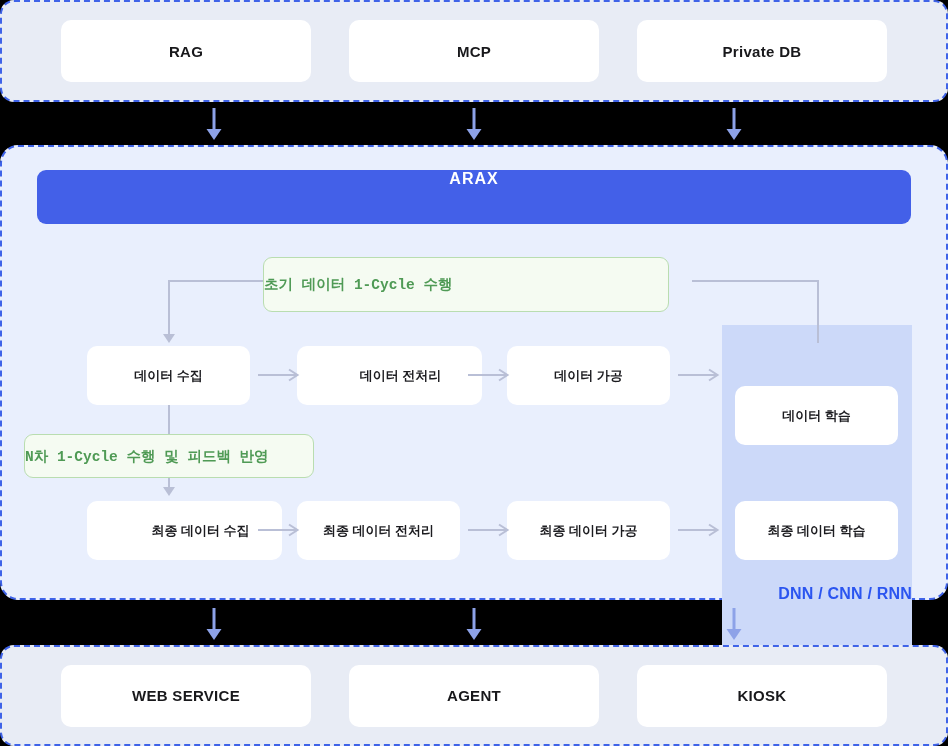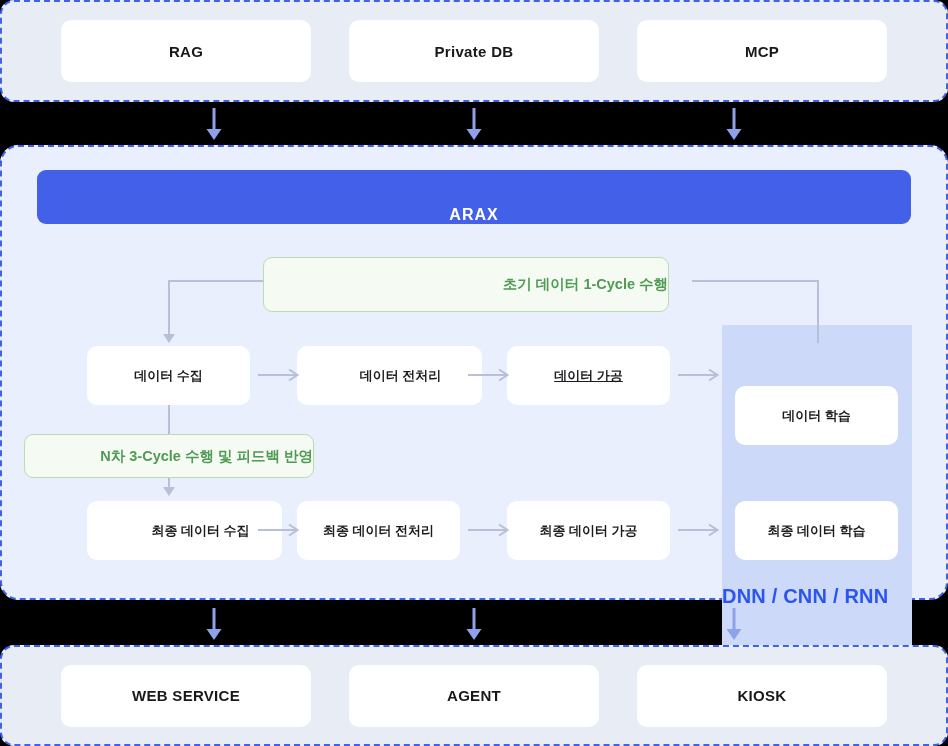--- a/index.html
+++ b/index.html
@@ -65,21 +65,21 @@
   }
   #arax-bar {
     position: absolute;
     left: 35px;
     top: 23px;
     width: 874px;
     height: 54px;
     background: #4360e8;
     border-radius: 9px;
     display: flex;
-    align-items: flex-end;
+    align-items: flex-start;
     justify-content: center;
     color: #ffffff;
     font-size: 16px;
     font-weight: bold;
     letter-spacing: 1px;
   }
 
   
   #learning-column {
     position: absolute;
@@ -87,23 +87,23 @@
     top: 178px;
     width: 190px;
     height: 402px;
     background: #ccd9f9;
   }
   #dnn-label {
     position: absolute;
     left: 720px;
     top: 438px;
     width: 190px;
-    text-align: left;
+    text-align: right;
     color: #2b55f0;
-    font-size: 20px;
+    font-size: 16px;
     font-weight: bold;
     letter-spacing: 0.2px;
   }
 
   
   .step-box {
     position: absolute;
     width: 163px;
     height: 59px;
     background: #ffffff;
@@ -117,24 +117,25 @@
   }
 
   
   .green-pill {
     position: absolute;
     background: #f5fbf2;
     border: 1px solid #b9ddb0;
     border-radius: 9px;
     display: flex;
     align-items: center;
-    justify-content: flex-end;
+    justify-content: flex-start;
     font-size: 14.5px;
     font-weight: bold;
     color: #4f9a55;
+    font-family: Liberation Mono, monospace;
   }
 
   
   .conn {
     position: absolute;
     background: #b9bfd6;
   }
   .conn-h { height: 2px; }
   .conn-v { width: 2px; }
 
@@ -165,24 +166,24 @@
 <body>
 
 <div id="root">
 
   <div class="band" id="top-band" style="top:0px;height:102px;">
     <div class="band-inner">
       <div class="band-card">
         <span>RAG</span>
       </div>
       <div class="band-card">
+        <span>MCP</span>
+      </div>
+      <div class="band-card">
         <span>Private DB</span>
-      </div>
-      <div class="band-card">
-        <span>MCP</span>
       </div>
     </div>
   </div>
 
   <svg class="flow-arrow" style="left:203px;top:108px;" viewBox="0 0 22 34">
     <path d="M11 0 L11 22" stroke="#8da2e8" stroke-width="3" fill="none"></path>
     <path d="M3.5 21 L11 32 L18.5 21 Z" fill="#8da2e8"></path>
   </svg>
   <svg class="flow-arrow" style="left:463px;top:108px;" viewBox="0 0 22 34">
     <path d="M11 0 L11 22" stroke="#8da2e8" stroke-width="3" fill="none"></path>
@@ -209,30 +210,30 @@
     <div class="conn conn-h" style="left:690px;top:133px;width:127px;"></div>
     <div class="conn conn-v" style="left:815px;top:133px;height:63px;"></div>
 
     <div class="conn conn-v" style="left:166px;top:258px;height:85px;"></div>
     <div class="arrowhead-down" style="left:161px;top:340px;"></div>
 
     <div class="green-pill" style="left:261px;top:110px;width:404px;height:53px;">
       <span>초기 데이터 1-Cycle 수행</span>
     </div>
     <div class="green-pill" style="left:22px;top:287px;width:288px;height:42px;">
-      <span>N차 3-Cycle 수행 및 피드백 반영</span>
+      <span>N차 1-Cycle 수행 및 피드백 반영</span>
     </div>
 
     <div class="step-box" style="left:85px;top:199px;">
       <span>데이터 수집</span>
     </div>
     <div class="step-box" style="left:295px;top:199px;padding-left:22px;">
       <span>데이터 전처리</span>
     </div>
-    <div class="step-box" style="left:505px;top:199px;text-decoration:underline;">
+    <div class="step-box" style="left:505px;top:199px;">
       <span>데이터 가공</span>
     </div>
     <div class="step-box" style="left:733px;top:199px;margin-top:40px;">
       <span>데이터 학습</span>
     </div>
 
     <svg class="step-arrow" style="left:256px;top:221px;" viewBox="0 0 46 14">
       <path d="M0 7 L38 7" stroke="#b9bfd6" stroke-width="2" fill="none"></path>
       <path d="M31 1.5 L39.5 7 L31 12.5" stroke="#b9bfd6" stroke-width="2" fill="none"></path>
     </svg>

